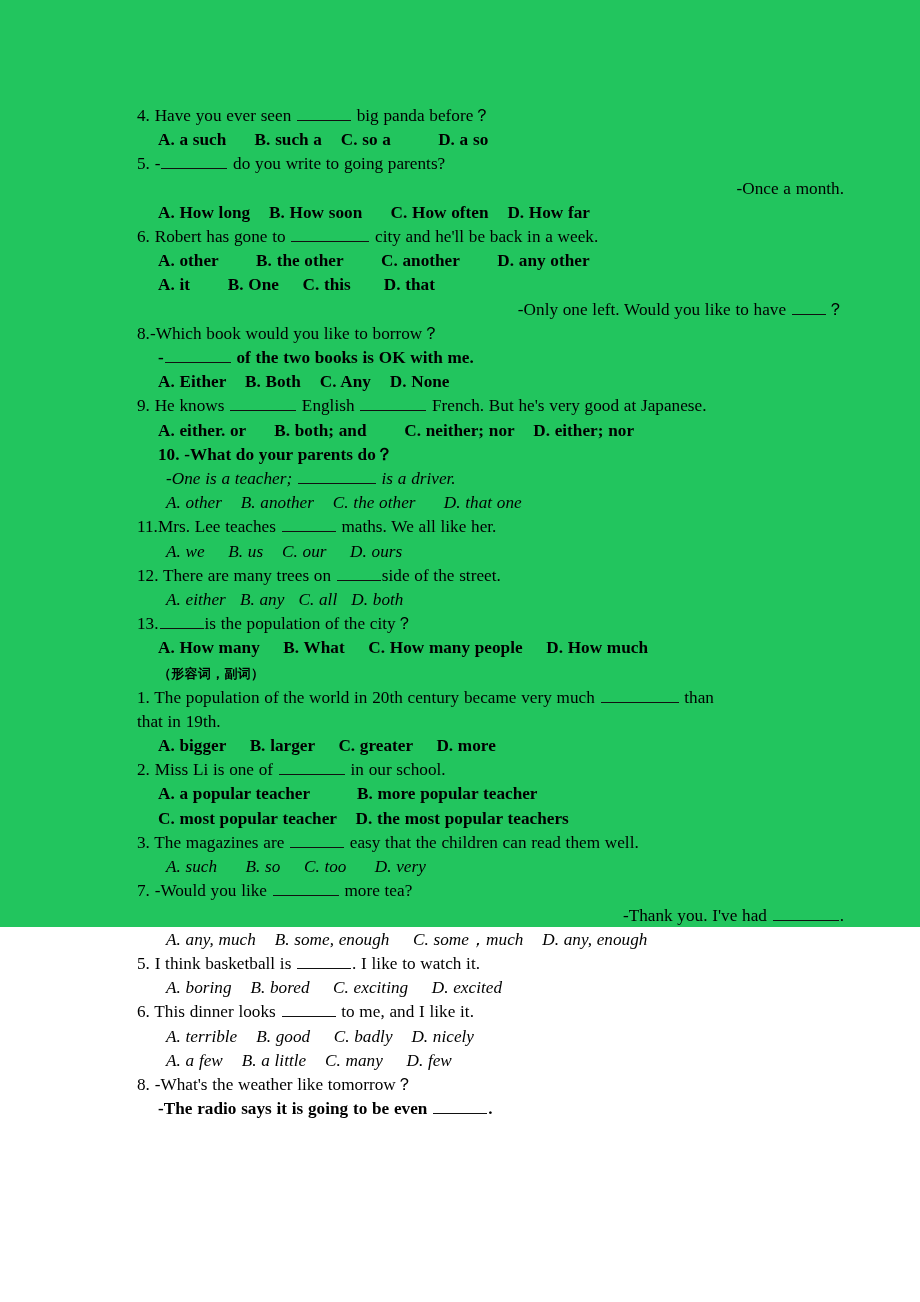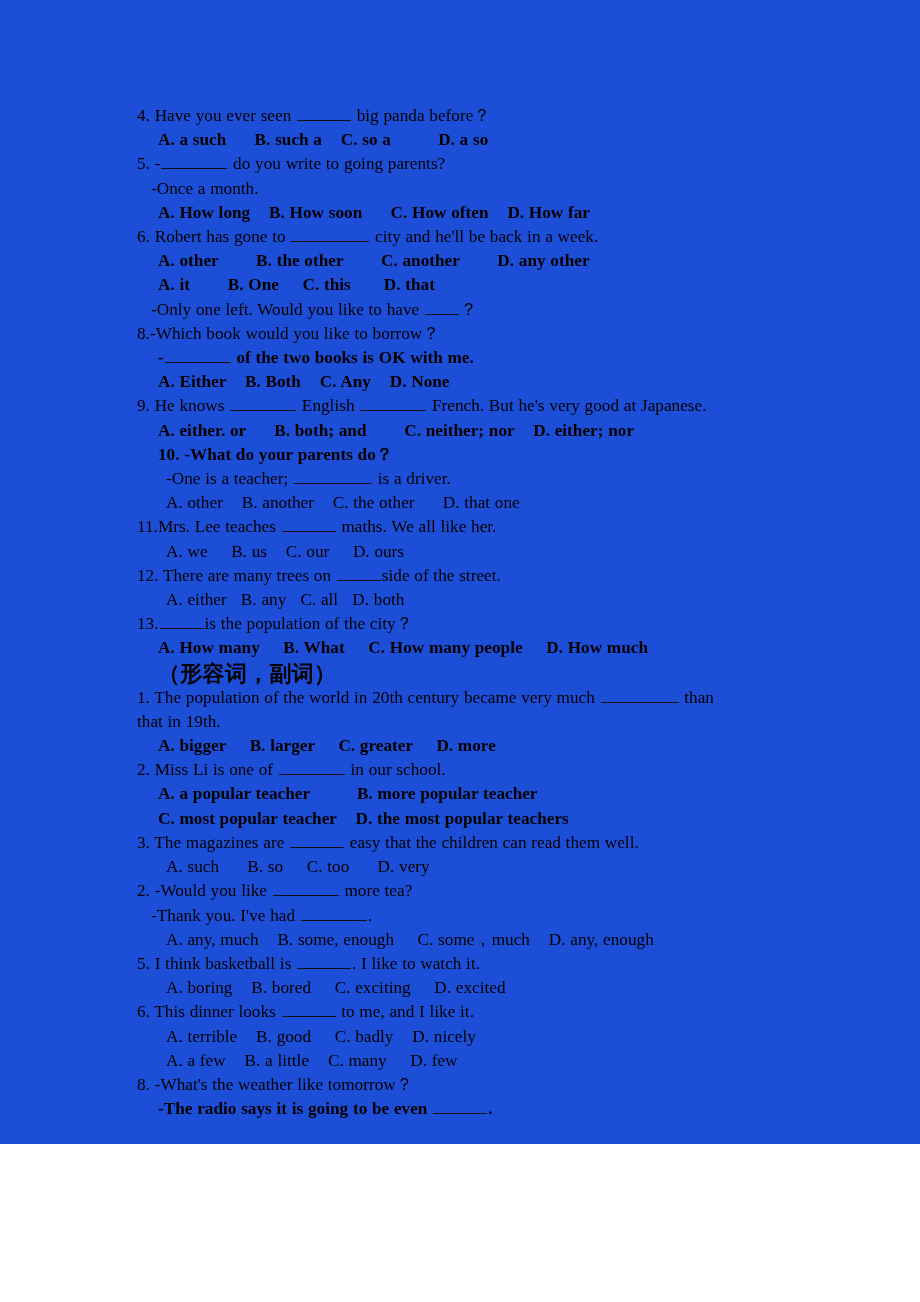--- a/index.html
+++ b/index.html
@@ -11,24 +11,24 @@
   body {
     width: 920px;
     height: 1302px;
     font-family: "Liberation Serif", "DejaVu Serif", serif;
     color: #000000;
     -webkit-font-smoothing: antialiased;
   }
   #page {
     position: relative;
     width: 920px;
-    height: 1144px;
+    height: 927px;
     box-sizing: border-box;
     padding: 104px 0 0 0;
-    background: #1d4ed8;
+    background: #22c55e;
   }
   .worksheet {
     padding-left: 137px;
     padding-right: 76px;
   }
   
   .line {
     font-size: 17.2px;
     line-height: 24.2px;
     white-space: pre-wrap;
@@ -36,39 +36,41 @@
     letter-spacing: 0.02px;
   }
   
   .q {
     text-indent: 0;
     padding-left: 0;
   }
   
   .dash {
     padding-left: 14px;
+    text-align: right;
   }
   
   .opt {
     padding-left: 21px;
     font-weight: bold;
   }
   
   .opt2 {
     padding-left: 29px;
+    font-style: italic;
   }
   
   .cont {
     padding-left: 0;
   }
   
   .section-head {
     font-family: "DejaVu Sans", "Liberation Sans", sans-serif;
     font-weight: bold;
-    font-size: 22px;
+    font-size: 13px;
     line-height: 25px;
     padding-left: 21px;
     letter-spacing: 0.3px;
   }
   
   .blank {
     display: inline-block;
     border-bottom: 1.4px solid #111;
     height: 0.92em;
     vertical-align: baseline;
@@ -132,21 +134,21 @@
       <div class="line cont">that in 19th.</div>
       <div class="line opt">A. bigger     B. larger     C. greater     D. more</div>
 
       <div class="line q"><span>2. Miss Li is one of </span><span class="blank b-lg"></span><span> in our school.</span></div>
       <div class="line opt">A. a popular teacher          B. more popular teacher</div>
       <div class="line opt">C. most popular teacher    D. the most popular teachers</div>
 
       <div class="line q"><span>3. The magazines are </span><span class="blank b-md"></span><span> easy that the children can read them well.</span></div>
       <div class="line opt2">A. such      B. so     C. too      D. very</div>
 
-      <div class="line q"><span>2. -Would you like </span><span class="blank b-lg"></span><span> more tea?</span></div>
+      <div class="line q"><span>7. -Would you like </span><span class="blank b-lg"></span><span> more tea?</span></div>
       <div class="line dash"><span>-Thank you. I've had </span><span class="blank b-lg"></span><span>.</span></div>
       <div class="line opt2">A. any, much    B. some, enough     C. some，much    D. any, enough</div>
 
       <div class="line q"><span>5. I think basketball is </span><span class="blank b-md"></span><span>. I like to watch it.</span></div>
       <div class="line opt2">A. boring    B. bored     C. exciting     D. excited</div>
 
       <div class="line q"><span>6. This dinner looks </span><span class="blank b-md"></span><span> to me, and I like it.</span></div>
       <div class="line opt2">A. terrible    B. good     C. badly    D. nicely</div>
 
       <div class="line opt2">A. a few    B. a little    C. many     D. few</div>

